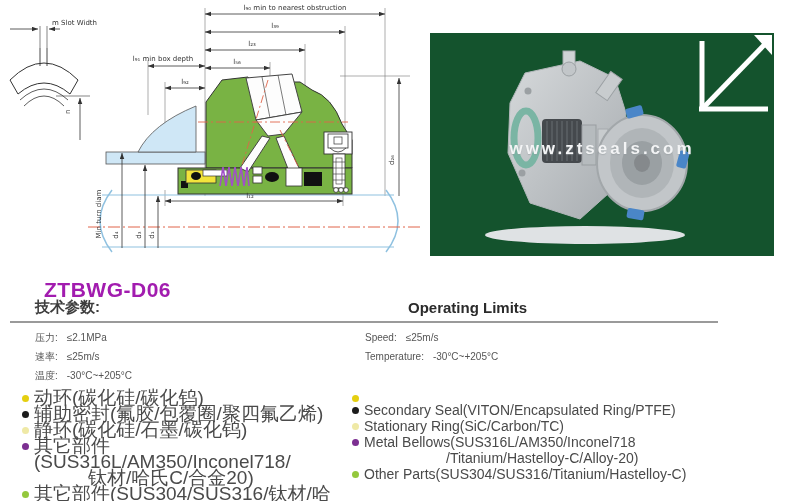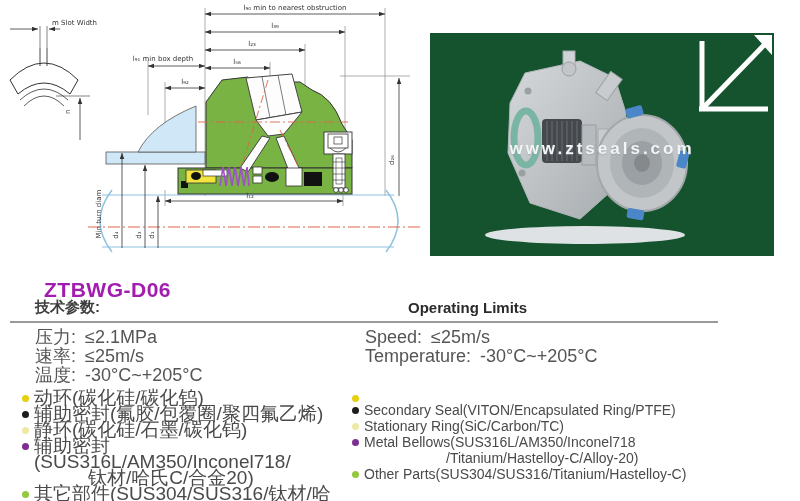--- a/index.html
+++ b/index.html
@@ -14,21 +14,21 @@
              font-size:17px;font-weight:bold;letter-spacing:3px;color:#f3f4f5;
              text-shadow:0 1px 1px rgba(150,156,160,.55);pointer-events:none;}
   .corner-svg{position:absolute;right:2px;top:2px;}
   .seal-svg{position:absolute;left:0;top:0;}
   
   .title{position:absolute;left:28px;top:262px;margin:16px;font-size:21px;font-weight:bold;
          color:#a21caf;letter-spacing:.5px;}
   .head-cn{position:absolute;left:35px;top:298px;font-size:15px;font-weight:bold;color:#3d3d3d;}
   .head-en{position:absolute;left:365px;top:299px;font-size:15px;font-weight:bold;color:#2b2b2b;margin-left:43px;}
   .rule{position:absolute;left:10px;top:321px;width:708px;height:2px;background:#9a9a9a;}
-  .spec-col{position:absolute;top:328px;font-size:18px;color:#555;line-height:19px;}
+  .spec-col{position:absolute;top:328px;font-size:10px;color:#555;line-height:19px;}
   .spec-col.cn{left:35px;}
   .spec-col.en{left:365px;}
   .spec-row .v{margin-left:9px;}
   .materials{position:absolute;top:390px;font-size:19px;color:#4a4a4a;line-height:16px;}
   .materials.cn{left:22px;width:330px;}
   .materials.en{left:352px;width:440px;font-size:14px;}
   .mat-item{display:flex;align-items:flex-start;}
   .bullet{width:7px;height:7px;border-radius:50%;margin:5px 5px 0 0;flex:0 0 7px;}
   .mat-line2{margin-left:54px;}
   .materials.en .mat-line2{margin-left:82px;}
@@ -230,21 +230,21 @@
       </div>
     <div class="mat-item">
         <span class="bullet" style="background: rgb(239, 233, 166);"></span>
         <div>
           <div>静环(碳化硅/石墨/碳化钨)</div>
         </div>
       </div>
     <div class="mat-item">
         <span class="bullet" style="background: rgb(124, 47, 145);"></span>
         <div>
-          <div>辅助密封(SUS316L/AM350/Inconel718/</div>
+          <div>其它部件(SUS316L/AM350/Inconel718/</div>
           <div class="mat-line2">钛材/哈氏C/合金20)</div>
         </div>
       </div>
     <div class="mat-item">
         <span class="bullet" style="background: rgb(148, 200, 61);"></span>
         <div>
           <div>其它部件(SUS304/SUS316/钛材/哈氏-C)</div>
         </div>
       </div>
   </div>

